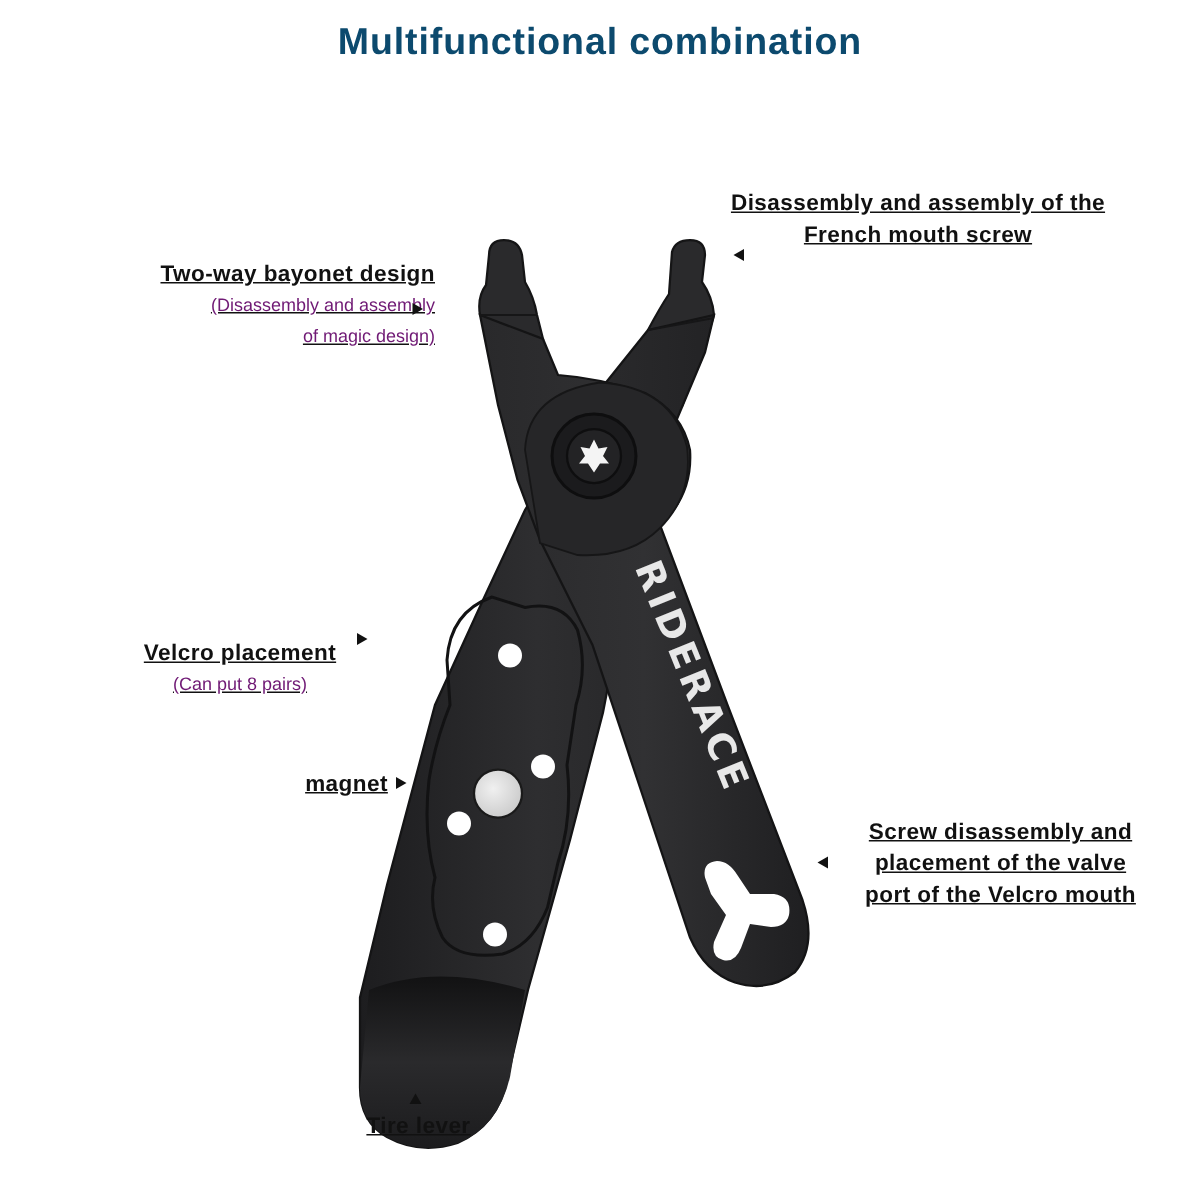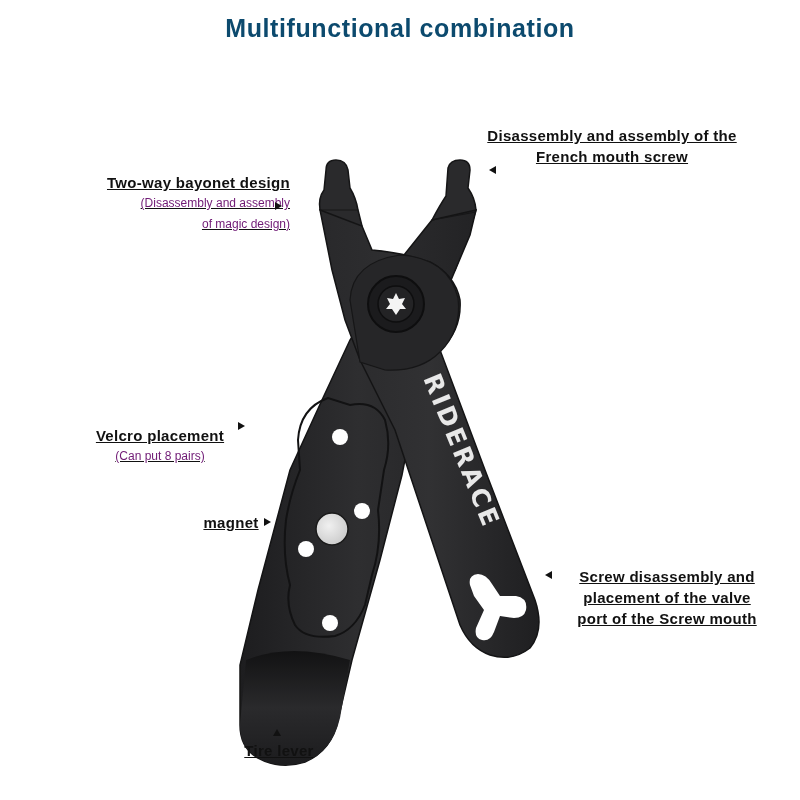--- a/index.html
+++ b/index.html
@@ -163,23 +163,23 @@
   <span class="main">Velcro placement</span>
   <span class="sub">(Can put 8 pairs)</span>
 </div>
 <div class="arrow right" style="left:238px; top:422px;"></div>
 
 <div class="label" style="left:188px; top:512px; width:86px;">
   <span class="main">magnet</span>
 </div>
 <div class="arrow right" style="left:264px; top:518px;"></div>
 
-<div class="label" style="left:555px; top:544px; width:224px;margin-top:22px;">
+<div class="label" style="left:555px; top:544px; width:224px;">
   <span class="main">Screw disassembly and</span>
   <span class="main">placement of the valve</span>
-  <span class="main">port of the Screw mouth</span>
+  <span class="main">port of the Velcro mouth</span>
 </div>
 <div class="arrow left" style="left:545px; top:571px;"></div>
 
 <div class="arrow up" style="left:273px; top:729px;"></div>
 <div class="label" style="left:220px; top:740px; width:118px;">
   <span class="main">Tire lever</span>
 </div>
 
 </body></html>

